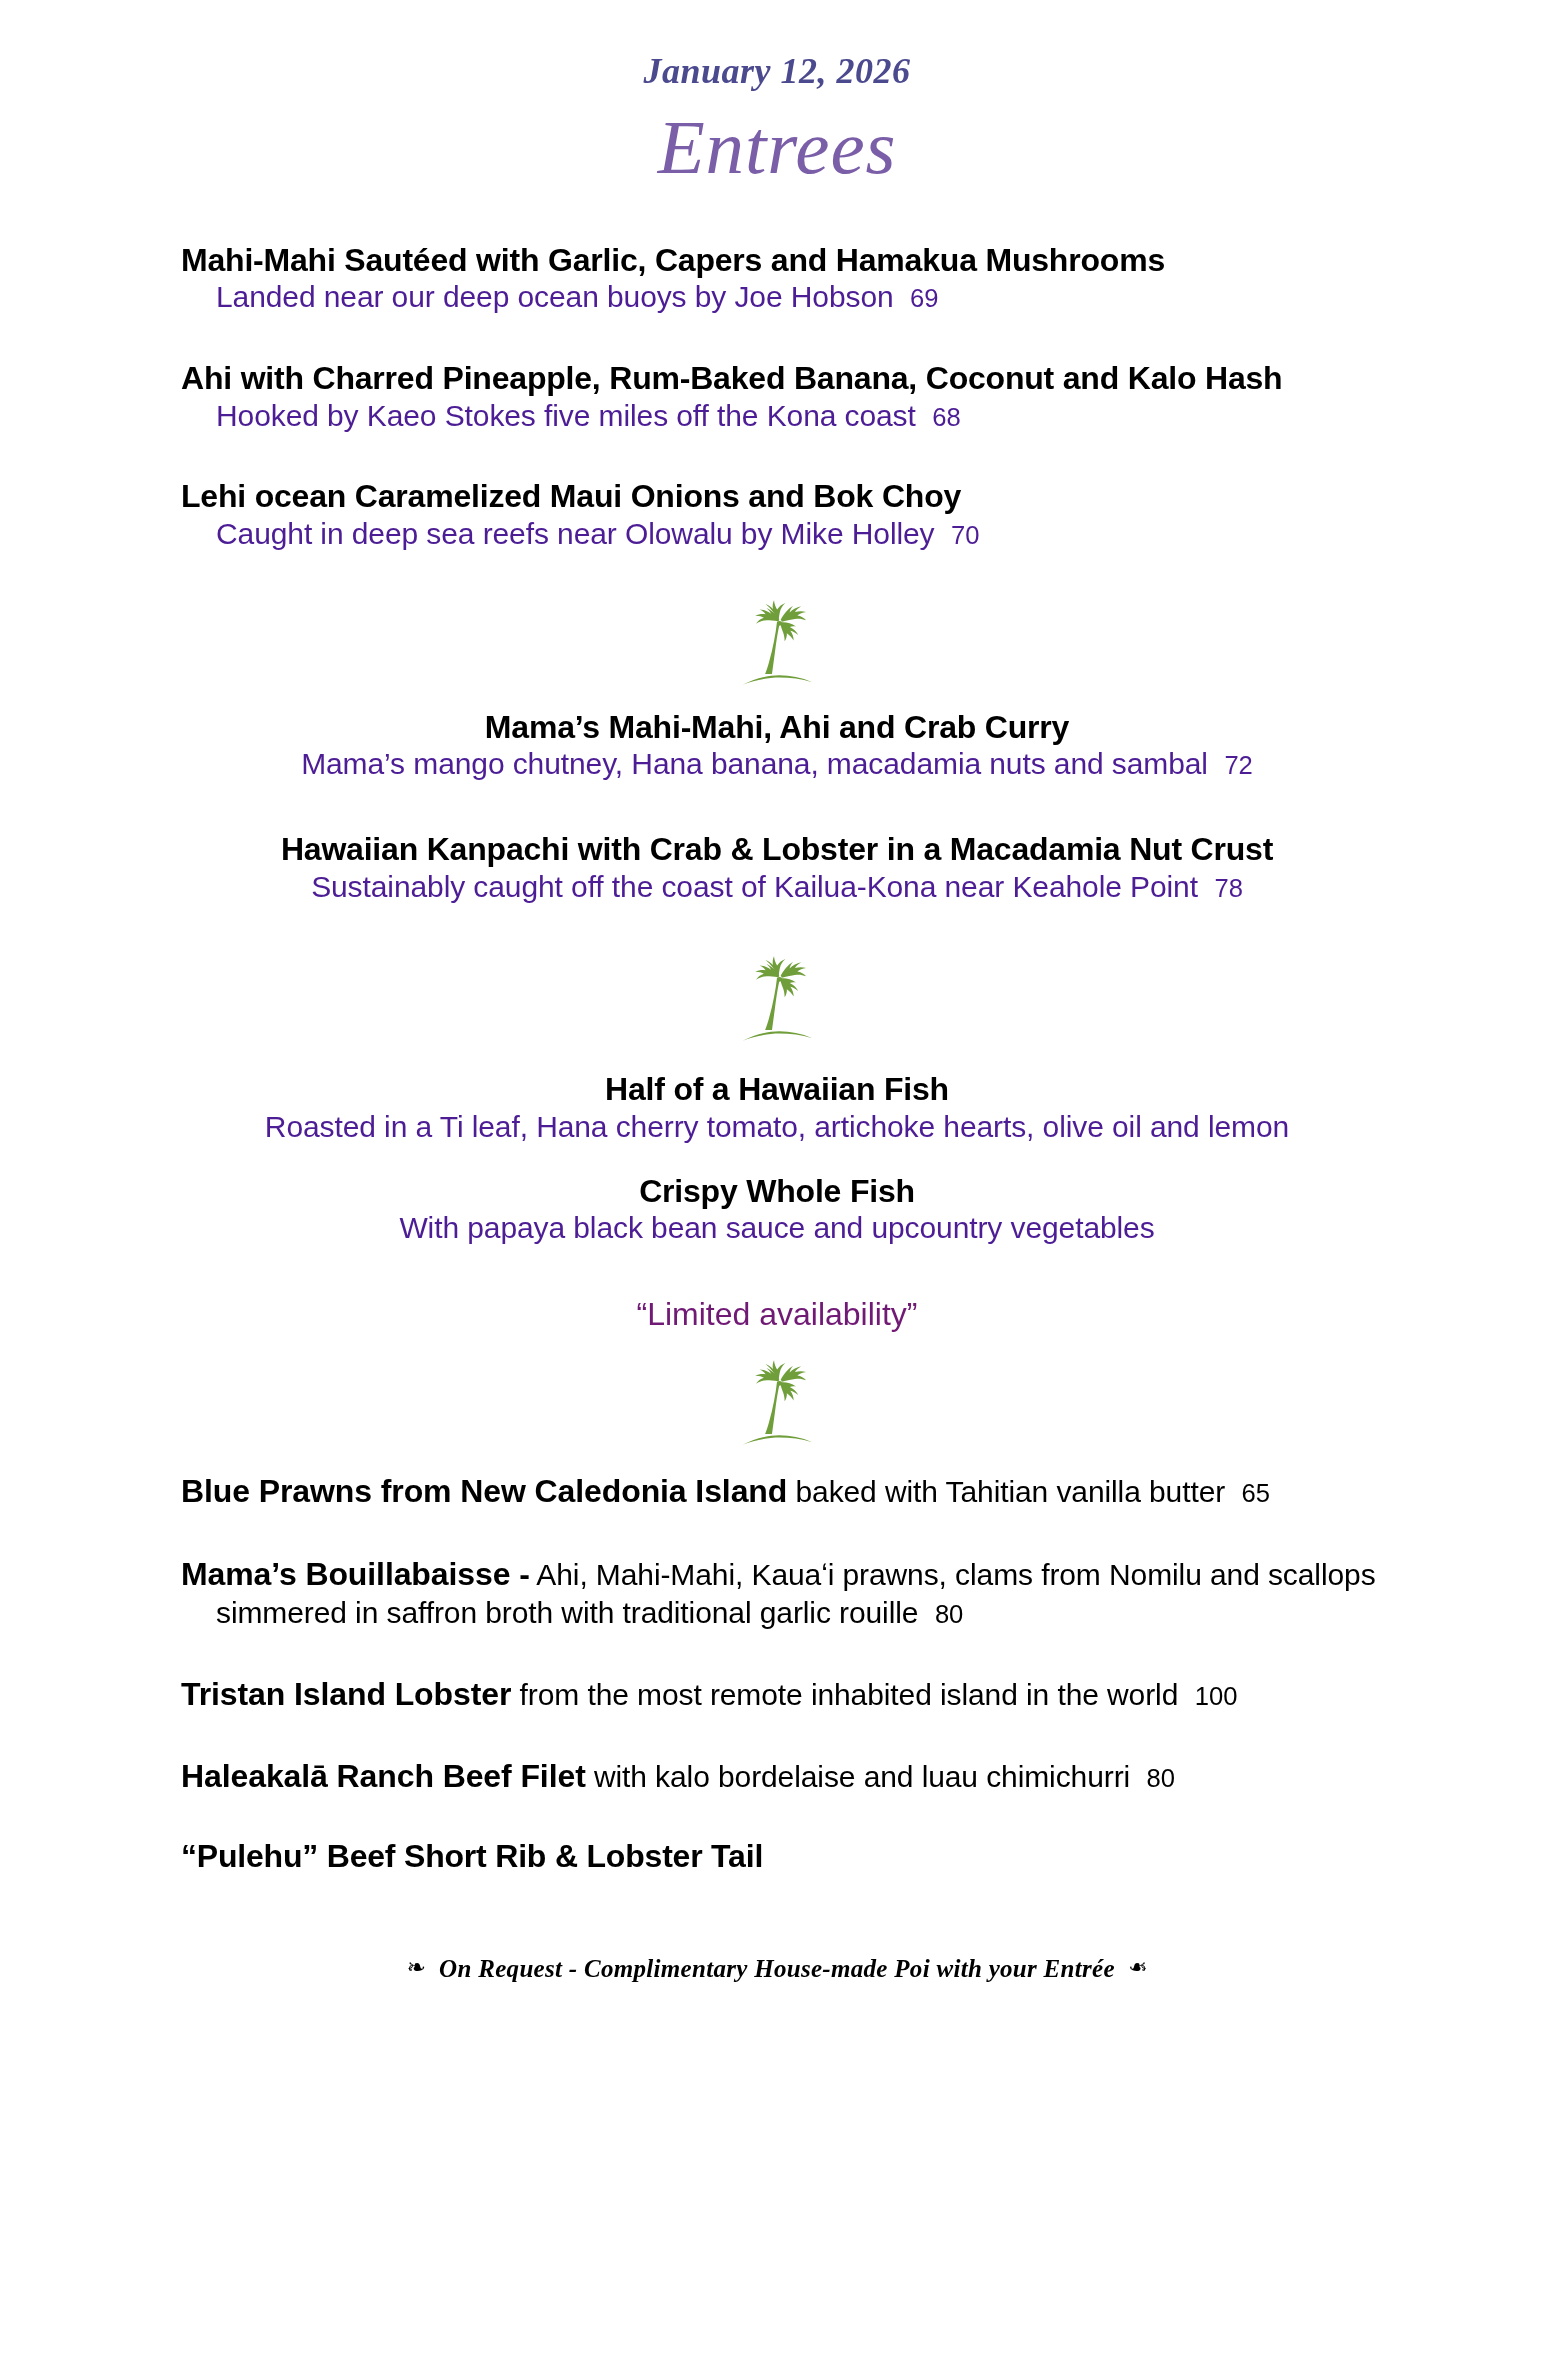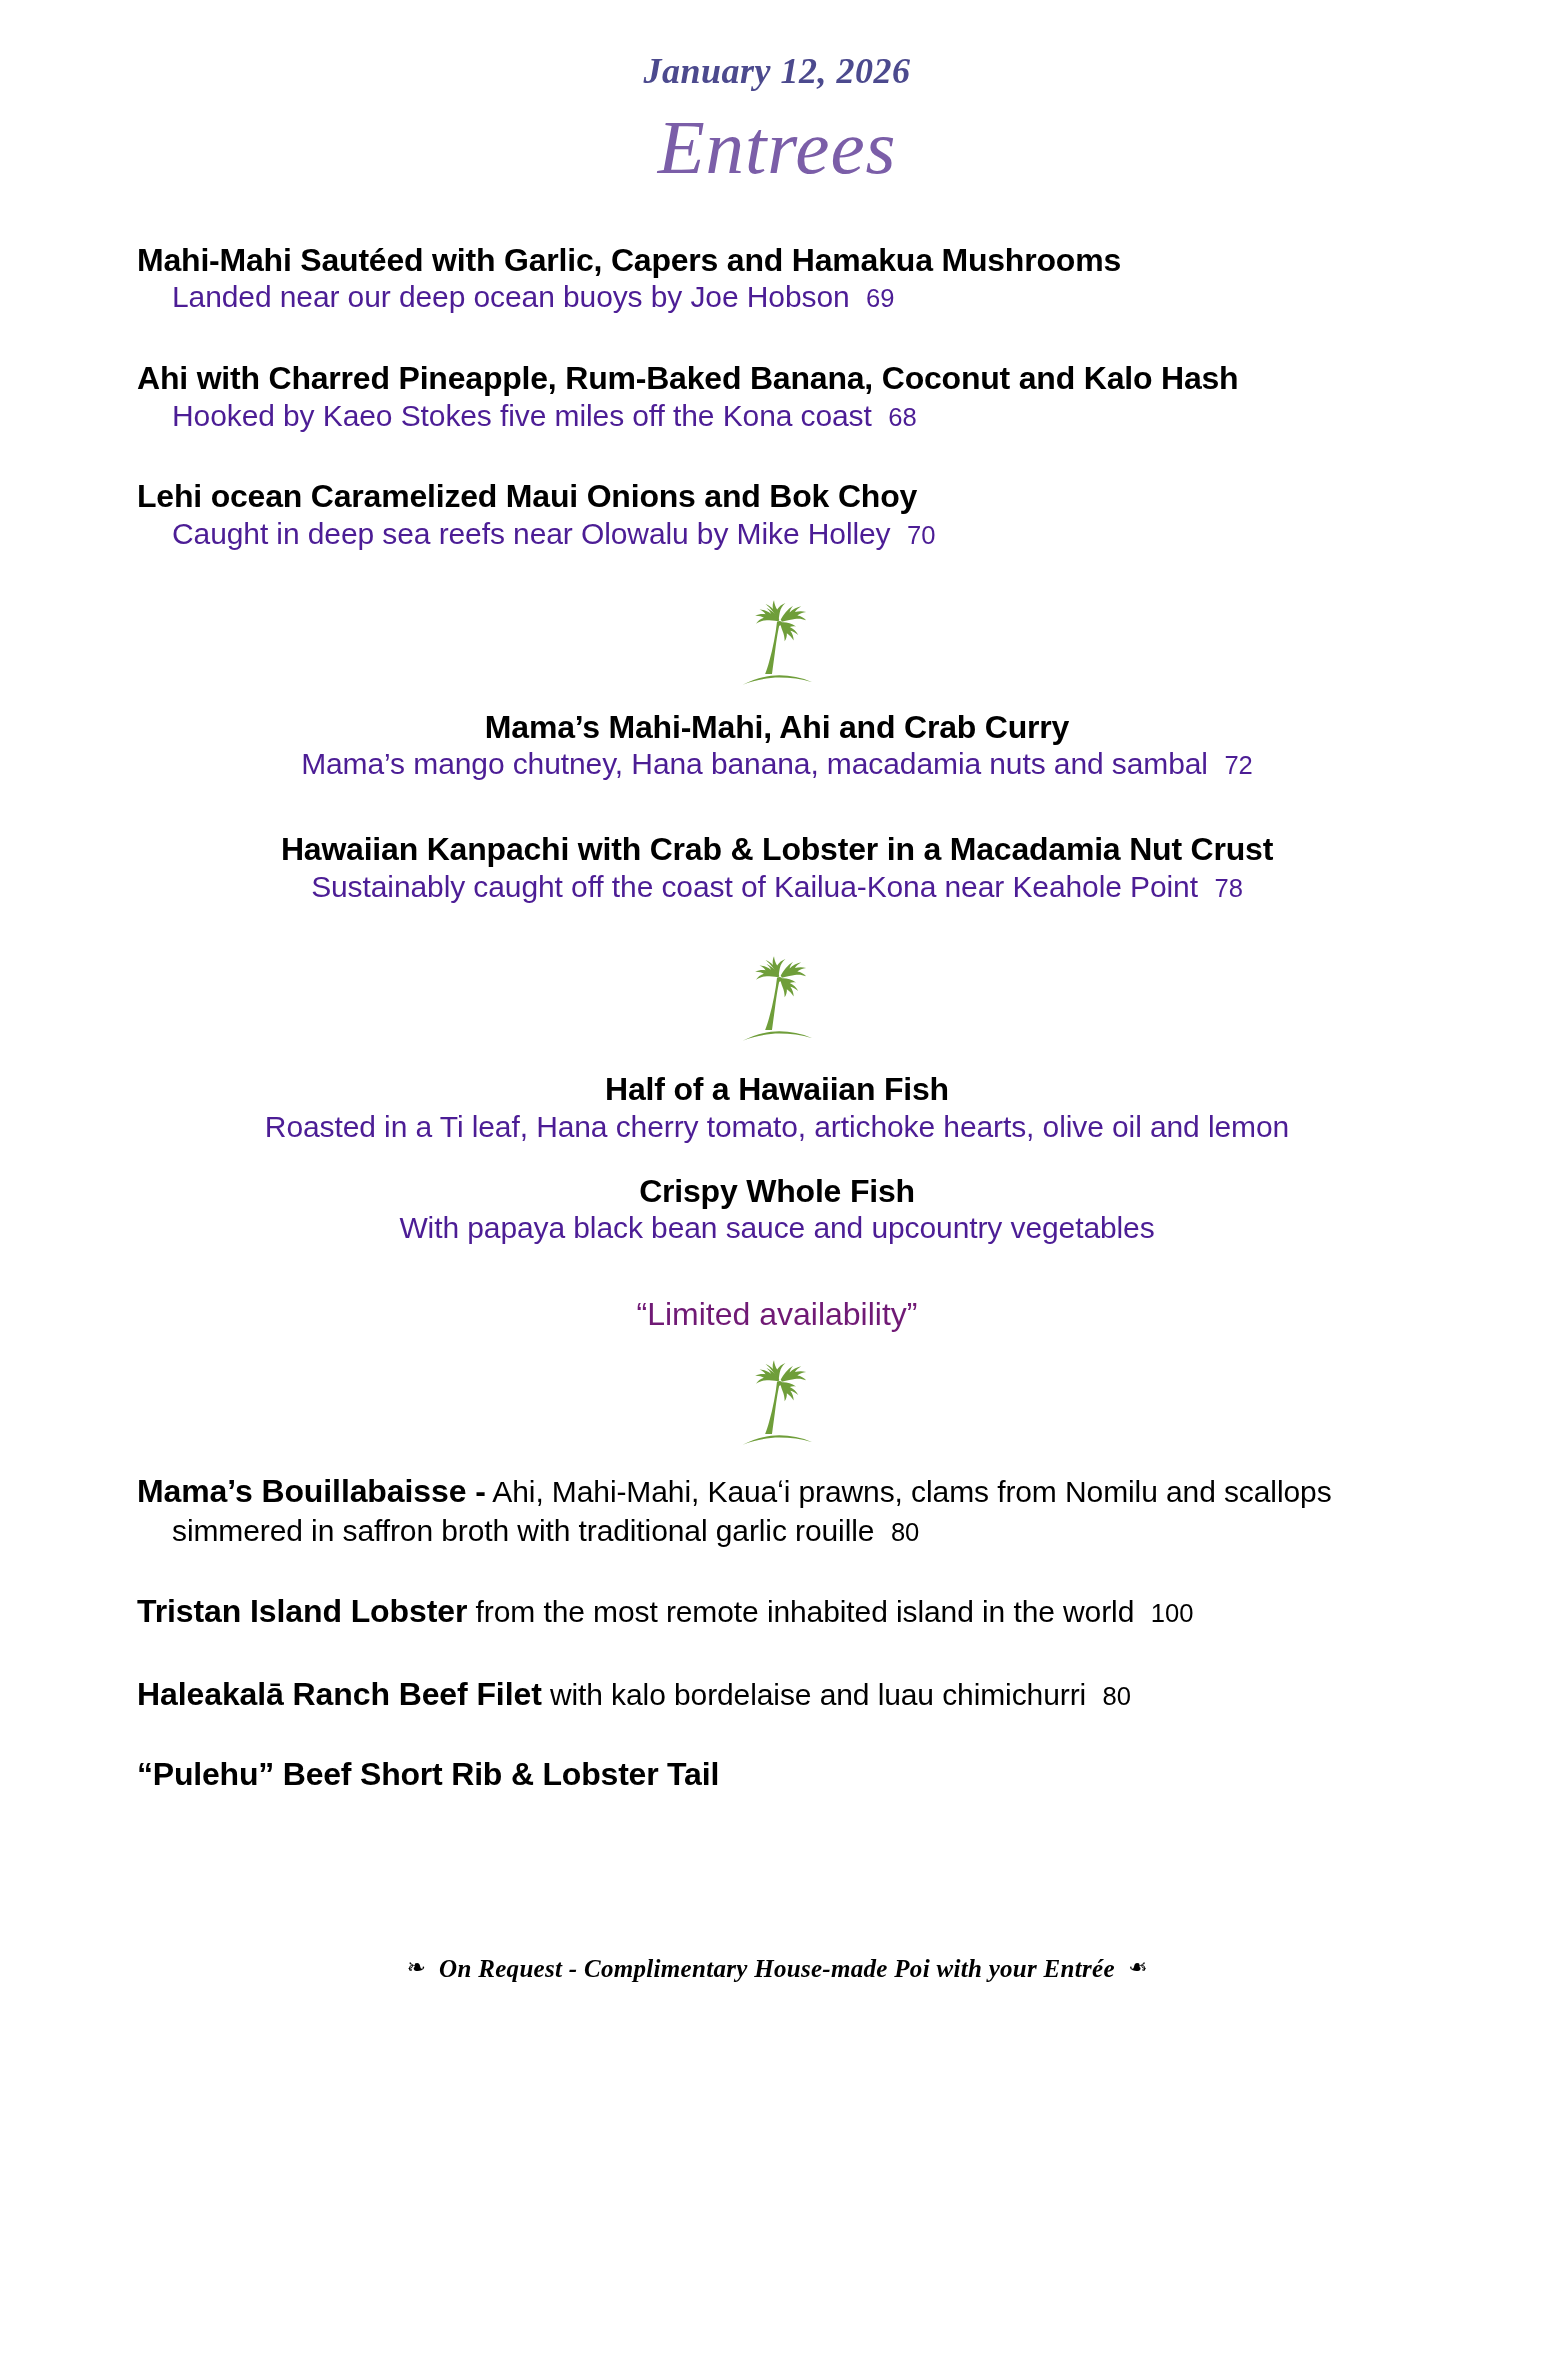--- a/index.html
+++ b/index.html
@@ -80,20 +80,21 @@
   .price {
     font-size: 25.6px;
     font-weight: 400;
     letter-spacing: 0;
   }
 
   
   .section-left {
     padding-left: 137px;
     padding-right: 110px;
+    margin-left: 44px;
   }
   .section-left .item { margin-bottom: 44px; }
   .section-left .item-desc {
     padding-left: 35px;
     text-indent: 0;
   }
 
   
   .section-left .item-run {
     font-family: "Liberation Sans", sans-serif;
@@ -267,20 +268,23 @@
           <path d="M42 24.6 C39.4 18.6 35 12.4 29 7.6 C32.4 9 35 10.8 37 13 C36.4 9.6 36.8 6.4 38.2 3.4 C38.6 7.4 39.8 10.8 41.6 13.6 C43.8 10.2 46.8 7.8 50.6 6.4 C47.4 9.4 45.4 12.6 44.6 16.2 C44.2 18.4 43.6 21.2 43.4 25 Z"></path>
           <circle cx="44.4" cy="28.6" r="2.6"></circle>
           <circle cx="48.4" cy="30.4" r="2.2"></circle>
           <path d="M4 95.5 C18 88.6 32 85.2 44 85.2 C56 85.2 68 87.6 80 92.8 C68 89.4 56 87.8 44 87.8 C32 87.8 18 90.4 4 95.5 Z"></path>
         </g>
       </svg>
     </div>
 
     <div class="section section-left">
 
+      <div class="item" style="margin-bottom:42px;">
+        <div class="item-run"><span class="lead">Blue Prawns from New Caledonia Island</span><span class="rest"> baked with Tahitian vanilla butter</span>&nbsp; <span class="price">65</span></div>
+      </div>
 
       <div class="item" style="margin-bottom:42px;">
         <div class="item-run wrap"><span class="lead">Mama’s Bouillabaisse -</span><span class="rest"> Ahi, Mahi-Mahi, Kauaʻi prawns, clams from Nomilu and scallops simmered in saffron broth with traditional garlic rouille</span>&nbsp; <span class="price">80</span></div>
       </div>
 
       <div class="item" style="margin-bottom:42px;">
         <div class="item-run"><span class="lead">Tristan Island Lobster</span><span class="rest"> from the most remote inhabited island in the world</span>&nbsp; <span class="price">100</span></div>
       </div>
 
       <div class="item" style="margin-bottom:42px;">

